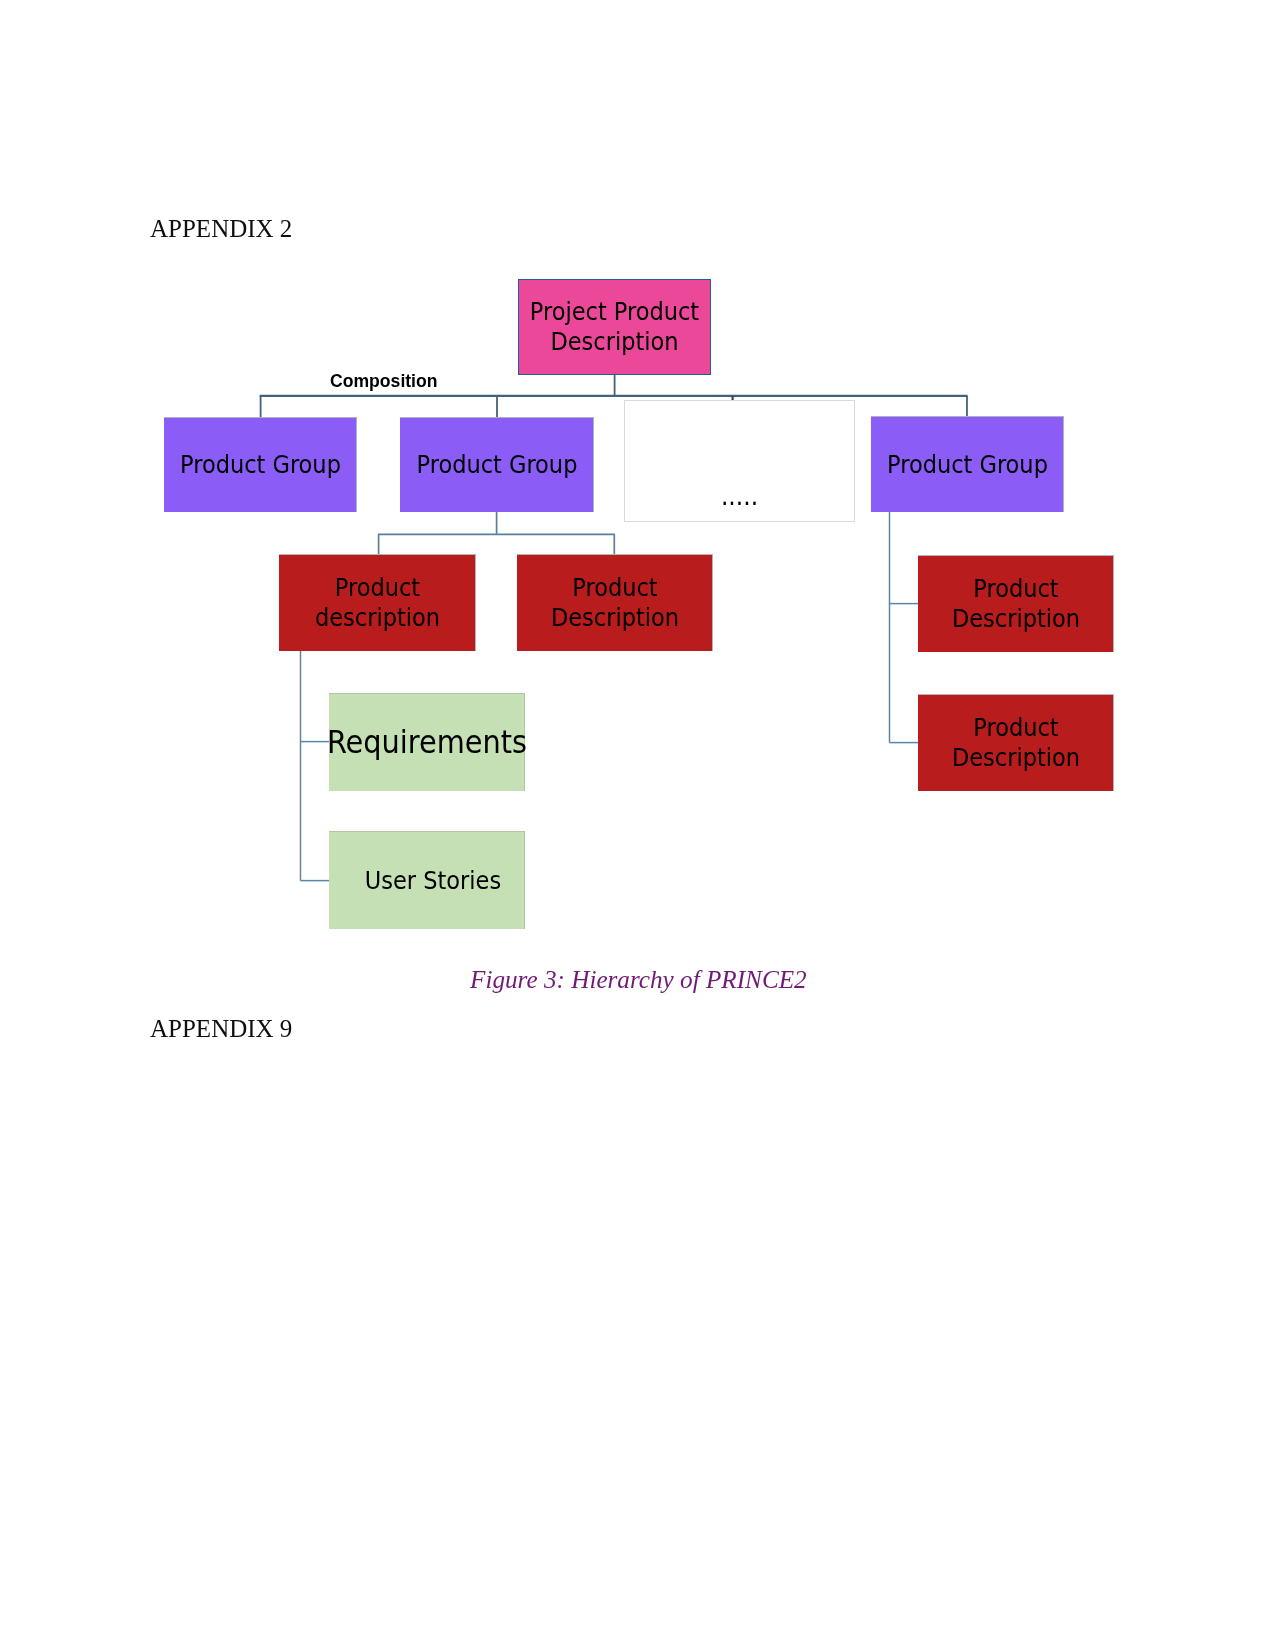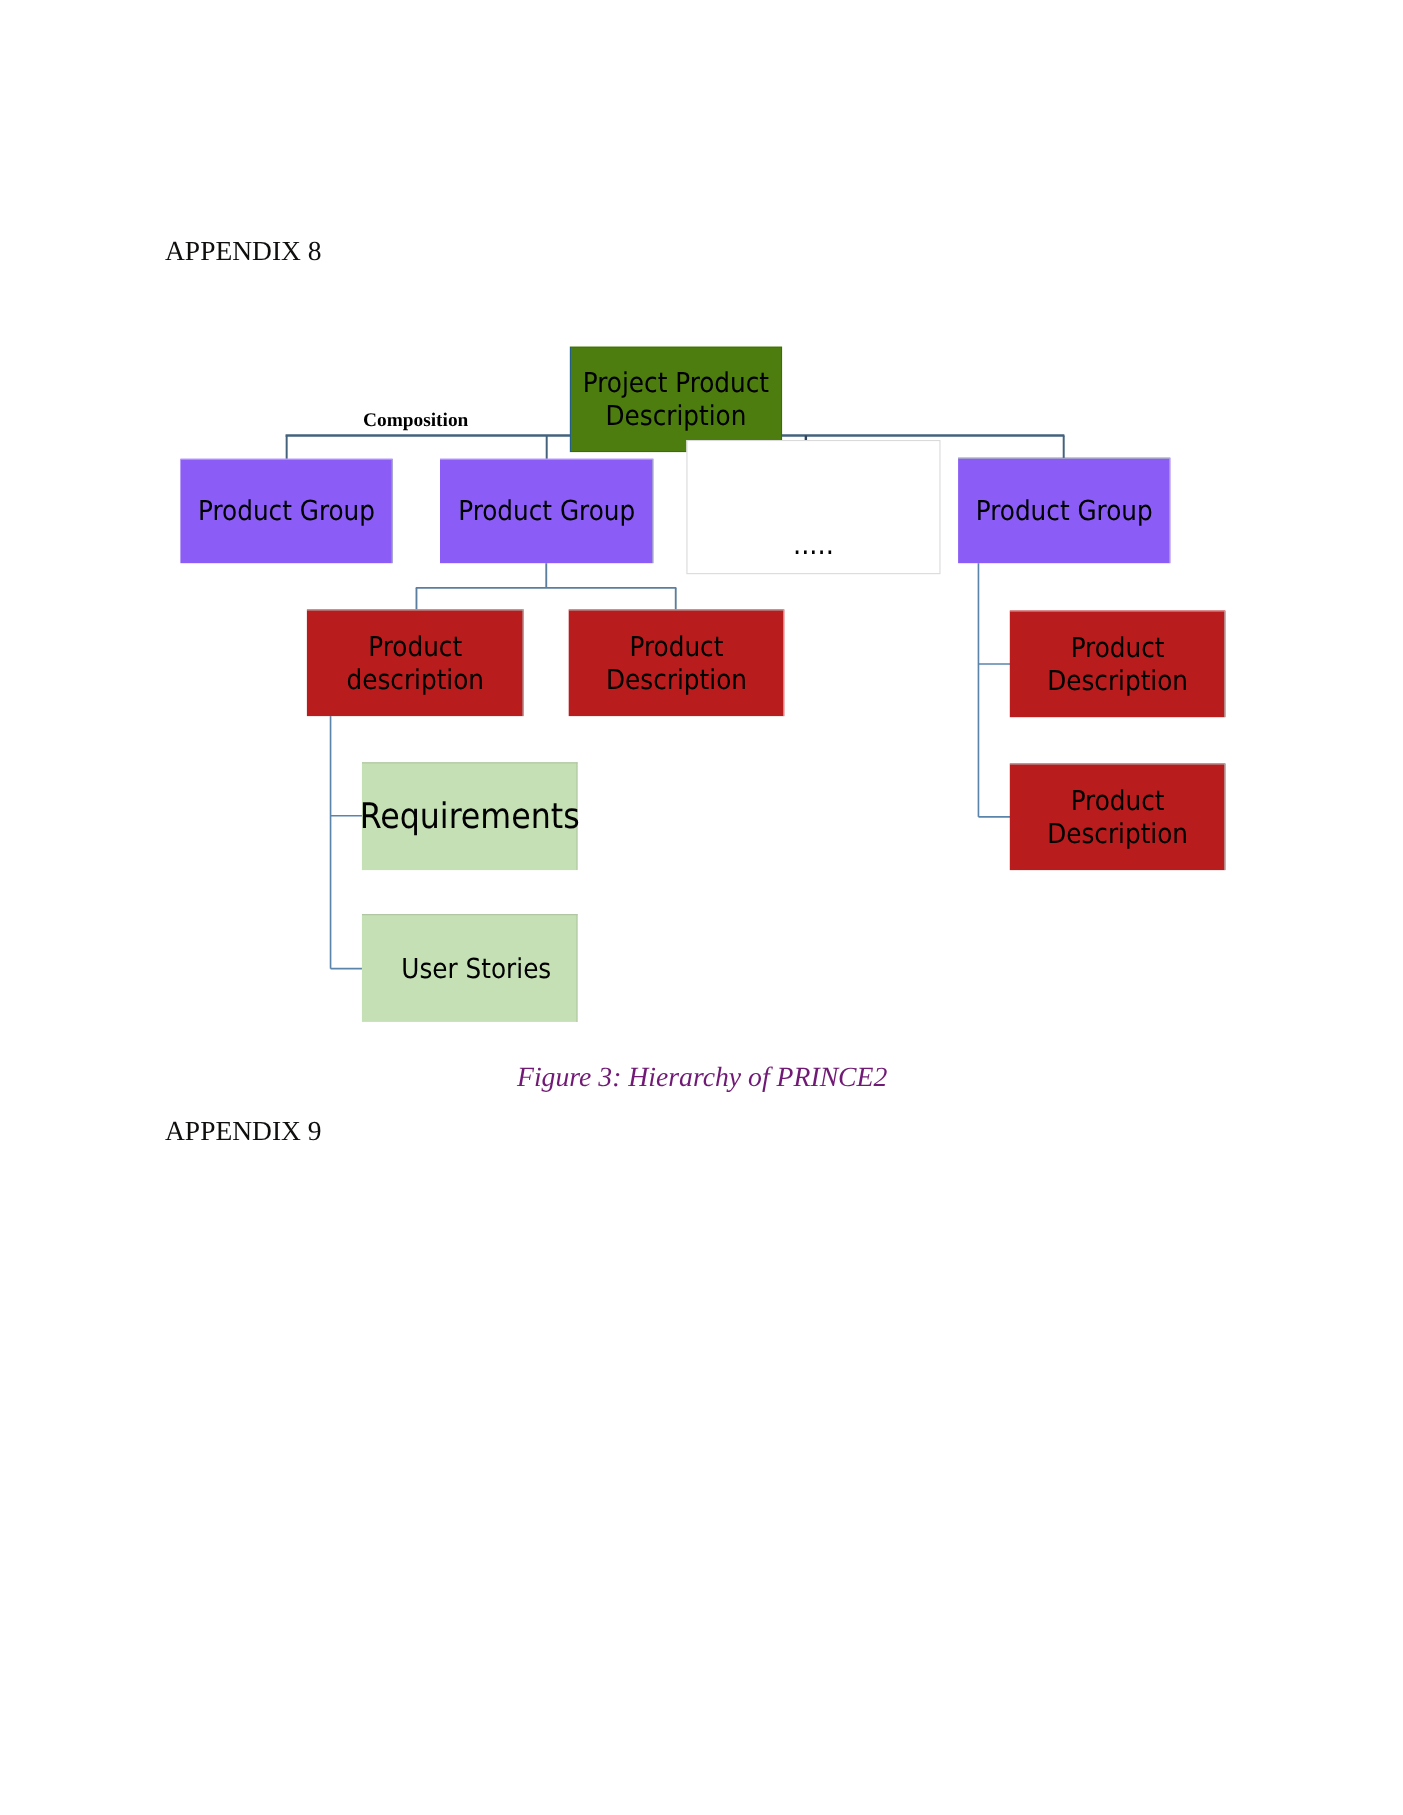--- a/index.html
+++ b/index.html
@@ -8,34 +8,34 @@
   .page{position:absolute;inset:0;}
   .appendix{position:absolute;font-family:"Liberation Serif",serif;font-size:25px;
             line-height:1;letter-spacing:0px;color:#100f0d;white-space:nowrap;}
   .caption{position:absolute;font-family:"Liberation Serif",serif;font-style:italic;
            font-size:25.2px;line-height:1;color:#701a75;white-space:nowrap;}
   .node{position:absolute;box-sizing:border-box;display:flex;align-items:center;
         justify-content:center;text-align:center;
         font-family:"DejaVu Sans Condensed","DejaVu Sans",sans-serif;color:#000;}
   .node > span{display:block;}
   .node > span > span{display:inline;}
-  .blue{background:#4d7c0f;box-shadow:inset 0 0 0 1px #1F5E96;margin-top:36px;}
+  .blue{background:#ec4899;box-shadow:inset 0 0 0 1px #1F5E96;}
   .lblue{background:#8b5cf6;box-shadow:inset 0 1px 0 0 #A9B4C0, inset -1px 0 0 0 #A9B4C0;}
   .gray{background:#b91c1c;box-shadow:inset 0 1px 0 0 #B4B4B4, inset -1px 0 0 0 #B4B4B4;}
   .green{background:#C5E0B4;box-shadow:inset 0 1px 0 0 #B1C7A3, inset -1px 0 0 0 #B1C7A3;}
   .empty{background:#fff;border:1px solid #DADADA;}
-  .complabel{position:absolute;font-family:Liberation Serif, serif;font-weight:bold;
+  .complabel{position:absolute;font-family:Liberation Sans, sans-serif;font-weight:bold;
              font-size:17.6px;line-height:1;color:#000;white-space:nowrap;}
 </style>
 </head>
 <body>
 
 <div class="page">
 
-  <div class="appendix" style="left:150px;top:216px;">APPENDIX 8</div>
+  <div class="appendix" style="left:150px;top:216px;">APPENDIX 2</div>
 
   <svg class="connectors" width="1275" height="1650" viewBox="0 0 1275 1650" style="position:absolute;left:0;top:0;pointer-events:none;">
     <g fill="none">
 
       <path d="M614.6,375 L614.6,395.9" stroke="#44627C" stroke-width="1.8"></path>
 
       <path d="M259.6,395.9 L967.6,395.9" stroke="#44627C" stroke-width="2.2"></path>
 
       <path d="M260.6,395.9 L260.6,417" stroke="#44627C" stroke-width="1.8"></path>
       <path d="M497,395.9 L497,417" stroke="#44627C" stroke-width="1.8"></path>

